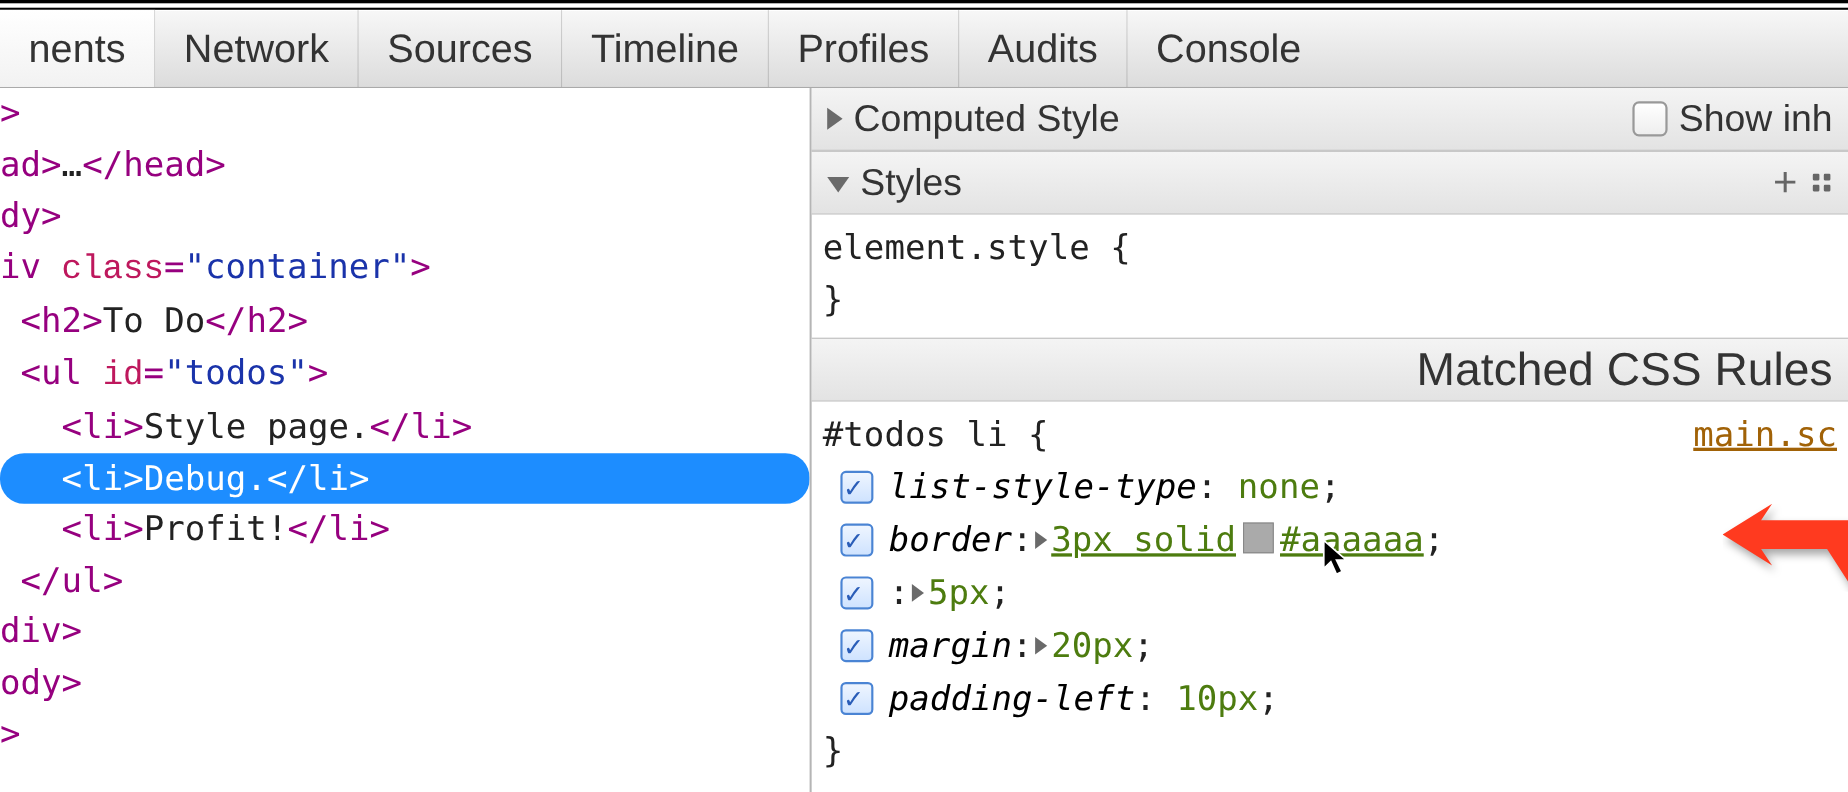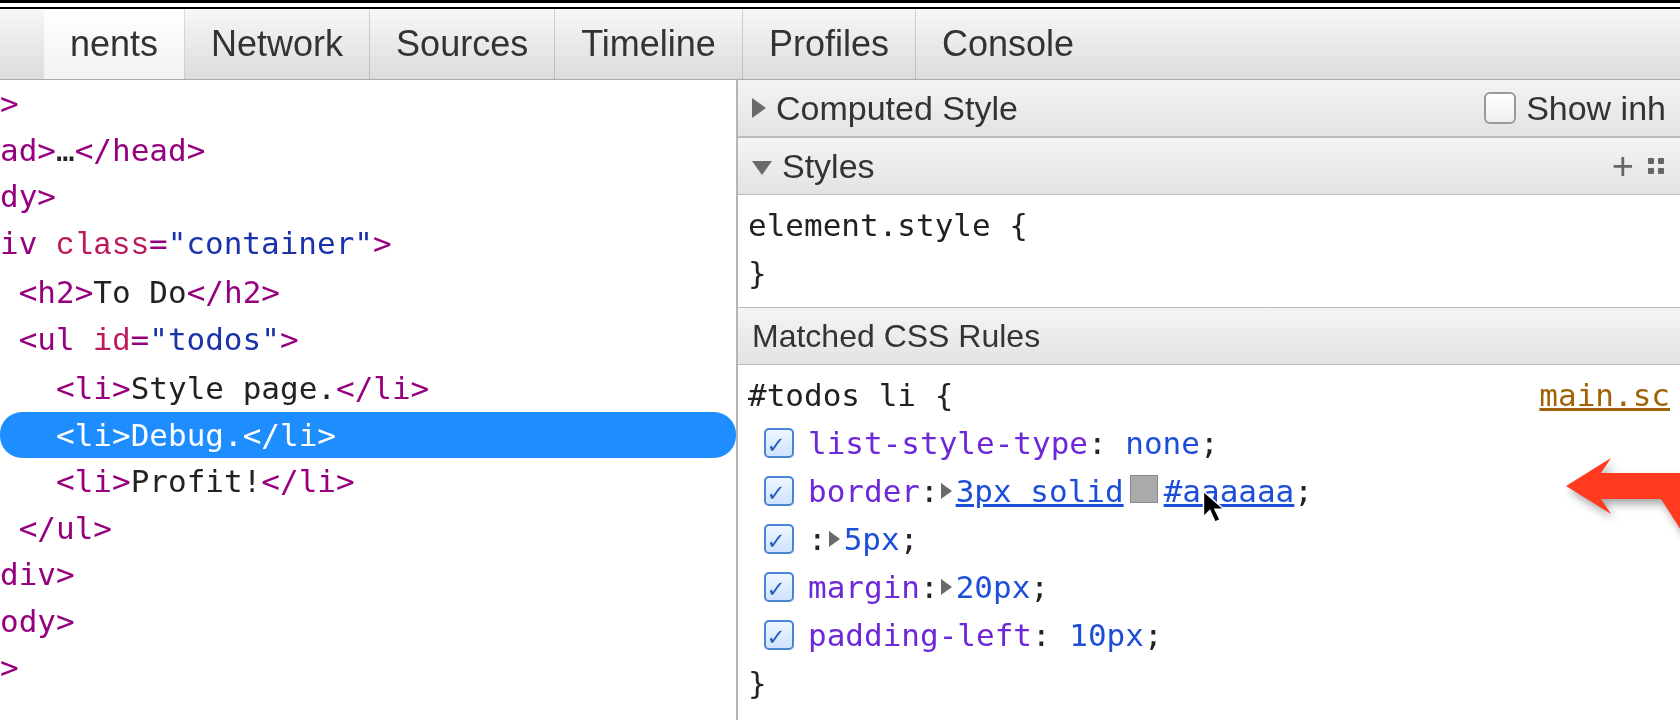--- a/index.html
+++ b/index.html
@@ -40,21 +40,20 @@
     align-items: center;
     padding: 0 26px;
     font-size: 36px;
     color: #333;
     border-right: 1px solid rgba(0,0,0,0.15);
     cursor: default;
   }
   .tab:last-child { border-right: none; }
   .tab.active {
     background: linear-gradient(#ffffff, #f2f2f2);
-    margin-left: 44px;
   }
 
   
   .main {
     display: flex;
     height: calc(720px - 3px - 2px - 4px - 70px);
   }
   .left-pane {
     width: 736px;
     border-right: 2px solid #b5b5b5;
@@ -191,23 +190,23 @@
     flex: 0 0 auto;
   }
   .prop-check::after {
     content: "✓";
     position: absolute;
     top: -6px; left: 2px;
     font-size: 26px;
     color: #2a5db8;
     font-weight: bold;
   }
-  .prop-name { color: #6d28d9; }
+  .prop-name { color: #000000; font-style: italic; }
   .prop-colon { color: #222; }
-  .prop-val { color: #1d4ed8; text-align: right; }
+  .prop-val { color: #4d7c0f; text-align: right; }
   .mini-tri {
     display: inline-block;
     width: 0; height: 0;
     border-top: 8px solid transparent;
     border-bottom: 8px solid transparent;
     border-left: 11px solid #6a6a6a;
     margin: 0 4px 0 2px;
     vertical-align: middle;
   }
   .swatch {
@@ -256,20 +255,21 @@
 
 <div class="window-border-top"></div>
 <div class="window-border-top2"></div>
 
 <div class="tabbar">
   <div class="tab active">nents</div>
   <div class="tab">Network</div>
   <div class="tab">Sources</div>
   <div class="tab">Timeline</div>
   <div class="tab">Profiles</div>
+  <div class="tab">Audits</div>
   <div class="tab">Console</div>
 </div>
 
 <div class="main overlay-host">
 
   <div class="left-pane">
     <div class="dom-tree">
       <div class="dom-line"><span class="tagc">&gt;</span></div>
 
       <div class="dom-line"><span class="tagc">ad&gt;</span><span class="txt">…</span><span class="tagc">&lt;/head&gt;</span></div>
@@ -319,21 +319,21 @@
           <span></span>
           <span></span>
       </span>
     </div>
 
     <div class="styles-body">
       <div class="rule-selector">element.style {</div>
       <div class="brace">}</div>
     </div>
 
-    <div class="section-header" style="font-size:32px;">
+    <div class="section-header" style="font-size:42px;justify-content:flex-end;">
       <span>Matched CSS Rules</span>
     </div>
 
     <div class="styles-body">
       <span class="rule-source">main.sc</span>
       <div class="rule-selector">#todos li {</div>
 
       <div class="decl-line">
         <span class="prop-check"></span>
         <span class="prop-name">list-style-type</span>

